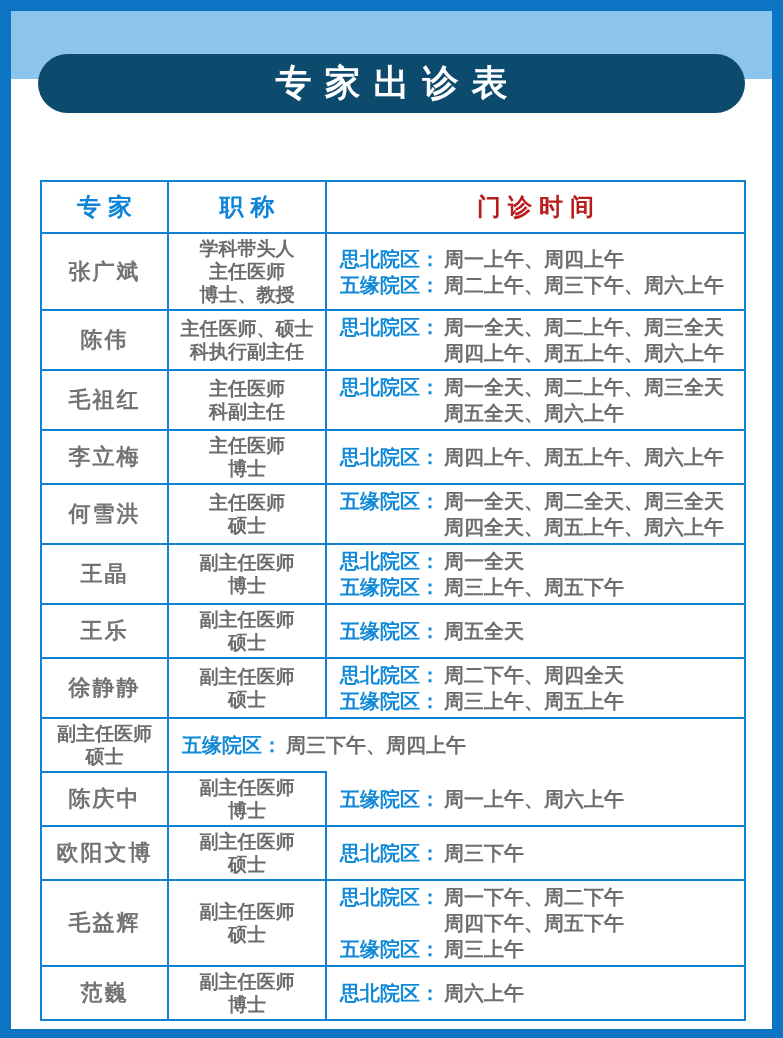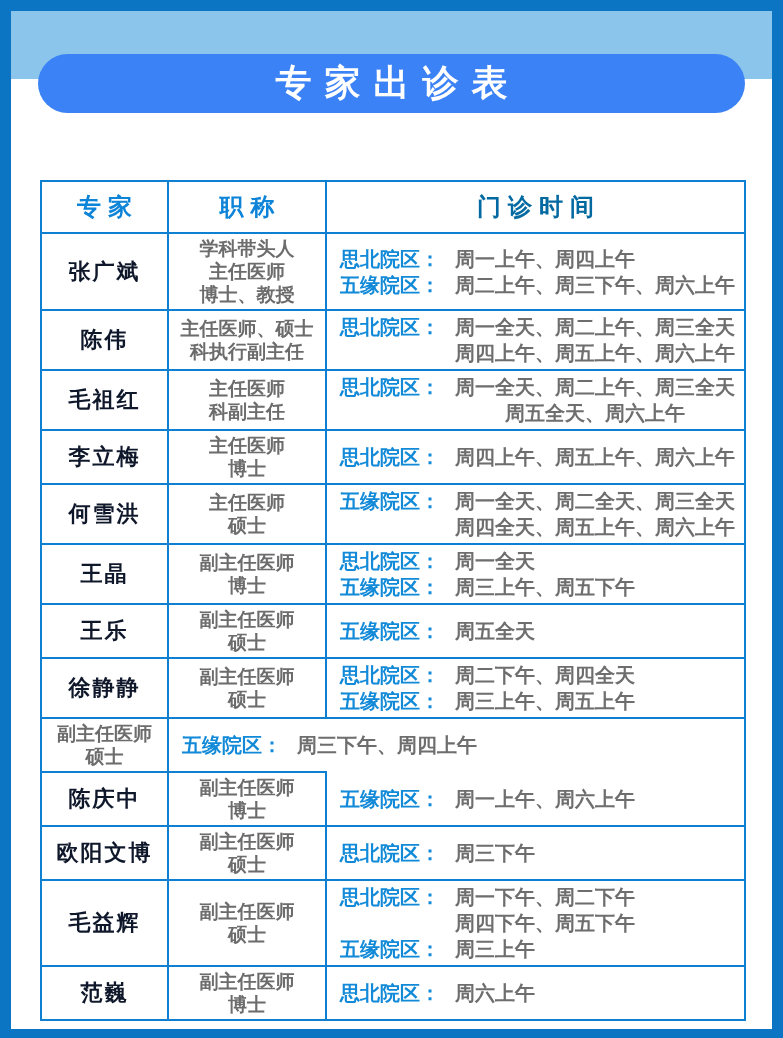--- a/index.html
+++ b/index.html
@@ -19,21 +19,21 @@
   }
   .band {
     height: 68px;
     background: #8BC5EB;
   }
   .banner {
     position: relative;
     width: 707px;
     height: 59px;
     margin: -25px 0 0 27px;
-    background: #3b82f6;
+    background: #0c4a6e;
     border-radius: 30px;
     display: flex;
     align-items: center;
     justify-content: center;
   }
   .banner-title {
     color: #ffffff;
     font-size: 36px;
     letter-spacing: 13px;
     text-indent: 13px;
@@ -60,21 +60,21 @@
   .td.c1, .td.c2 { border-right: 2px solid #0E7FD1; font-family: Liberation Serif, serif; }
   .tr:last-child .td { border-bottom: none; }
   .tr.head .td {
     min-height: 52px;
     color: #0D84D8;
     font-size: 24px;
     letter-spacing: 7px;
     text-indent: 7px;
   }
   .name {
-    color: #0f172a;
+    color: #737373;
     font-size: 22px;
     letter-spacing: 2px;
     text-align: left;
     line-height: 26px;
   }
   .title-line {
     color: #6C6C6C;
     font-size: 19px;
     line-height: 23px;
     text-align: left;
@@ -84,44 +84,44 @@
     align-items: flex-start;
     justify-content: center;
     padding: 3px 6px 3px 13px;
   }
   .entry { display: flex; align-items: flex-start; }
   .campus {
     color: #128AD8;
     font-size: 20px;
     line-height: 26px;
     white-space: nowrap;
-    margin-right: 15px;
+    margin-right: 4px;
   }
   .times {
     color: #6E6E6E;
     font-size: 20px;
     line-height: 26px;
-    text-align: center;
+    text-align: left;
   }
   .time-line { white-space: nowrap; }
 </style>
 </head>
 <body>
 
 <div class="page">
   <div class="band"></div>
   <div class="banner">
     <div class="banner-title">专家出诊表</div>
   </div>
 
   <div class="sched-table">
     <div class="tr head">
       <div class="td c1">专家</div>
       <div class="td c2">职称</div>
-      <div class="td c3h" style="align-items:center;justify-content:center;border-bottom:2px solid #0E7FD1;display:flex;color:#0369a1;font-size:24px;letter-spacing:7px;text-indent:7px;min-height:52px;">门诊时间</div>
+      <div class="td c3h" style="align-items:center;justify-content:center;border-bottom:2px solid #0E7FD1;display:flex;color:#b91c1c;font-size:24px;letter-spacing:7px;text-indent:7px;min-height:52px;">门诊时间</div>
     </div>
     <div id="rows-mount">
   <div class="tr body-row">
     <div class="td c1">
       <span class="name">张广斌</span>
     </div>
     <div class="td c2">
             <div class="title-line">学科带头人</div>
             <div class="title-line">主任医师</div>
             <div class="title-line">博士、教授</div>

